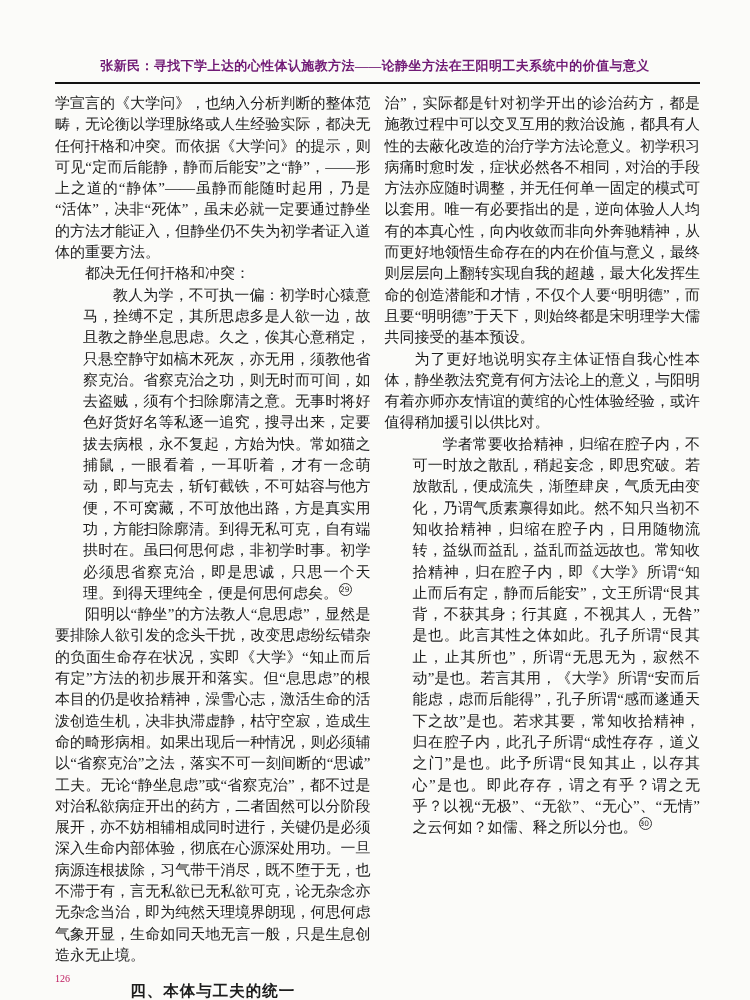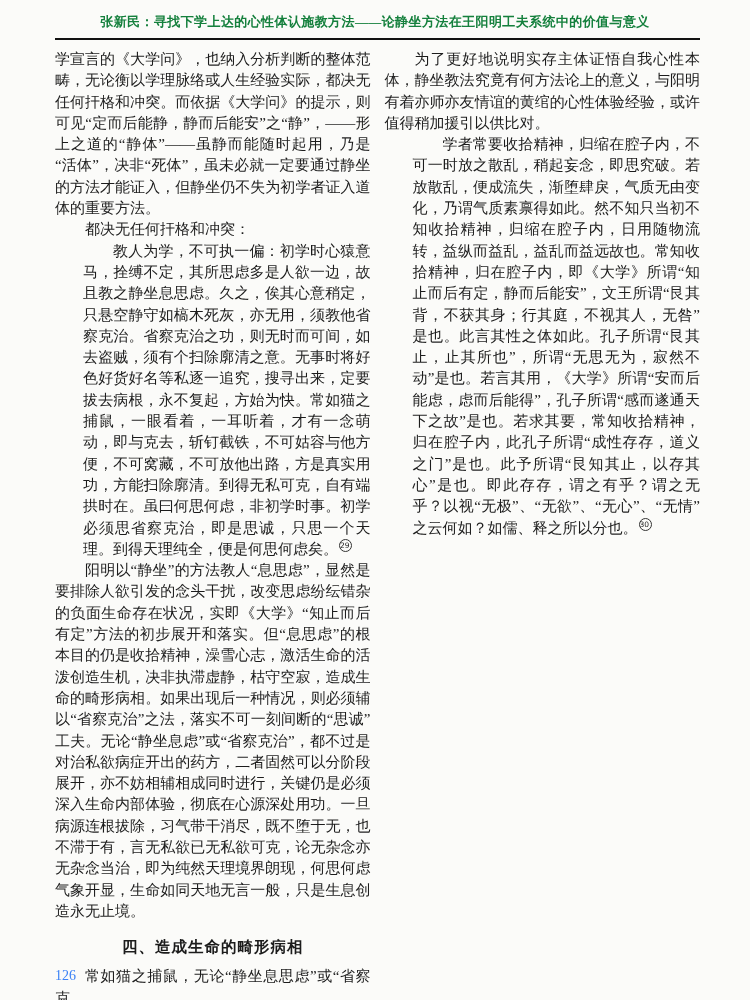--- a/index.html
+++ b/index.html
@@ -13,21 +13,22 @@
     font-family: "Liberation Serif", "DejaVu Serif", serif;
     overflow: hidden;
     box-sizing: border-box;
   }
   .running-head {
     padding-top: 13px;
     text-align: center;
     font-size: 13px;
     font-weight: bold;
     letter-spacing: 0.4px;
-    color: #15803d;
+    color: #701a75;
+    margin-top: 44px;
   }
   .head-rule {
     margin: 7px 50px 0 55px;
     border-bottom: 2.5px solid #121212;
   }
   .columns {
     display: flex;
     gap: 14px;
     padding: 9px 50px 0 55px;
     box-sizing: border-box;
@@ -65,46 +66,47 @@
     text-align: left;
     vertical-align: super;
     text-indent: 0;
     margin-left: 1px;
     font-family: "DejaVu Sans", sans-serif;
   }
   .page-number {
     position: absolute;
     left: 55px;
     bottom: 16px;
-    font-size: 14px;
-    color: #3b82f6;
+    font-size: 10px;
+    color: #be185d;
     margin-top: 44px;
   }
 </style>
 </head>
 <body>
 
 <div class="page">
 
   <div class="running-head">张新民：寻找下学上达的心性体认施教方法——论静坐方法在王阳明工夫系统中的价值与意义</div>
 
   <div class="head-rule"></div>
 
   <div class="columns">
 
     <div class="col">
       <p class="cont">学宣言的《大学问》，也纳入分析判断的整体范畴，无论衡以学理脉络或人生经验实际，都决无任何扞格和冲突。而依据《大学问》的提示，则可见“定而后能静，静而后能安”之“静”，——形上之道的“静体”——虽静而能随时起用，乃是“活体”，决非“死体”，虽未必就一定要通过静坐的方法才能证入，但静坐仍不失为初学者证入道体的重要方法。</p>
       <p class="ind">都决无任何扞格和冲突：</p>
       <div class="quote"><span>教人为学，不可执一偏：初学时心猿意马，拴缚不定，其所思虑多是人欲一边，故且教之静坐息思虑。久之，俟其心意稍定，只悬空静守如槁木死灰，亦无用，须教他省察克治。省察克治之功，则无时而可间，如去盗贼，须有个扫除廓清之意。无事时将好色好货好名等私逐一追究，搜寻出来，定要拔去病根，永不复起，方始为快。常如猫之捕鼠，一眼看着，一耳听着，才有一念萌动，即与克去，斩钉截铁，不可姑容与他方便，不可窝藏，不可放他出路，方是真实用功，方能扫除廓清。到得无私可克，自有端拱时在。虽曰何思何虑，非初学时事。初学必须思省察克治，即是思诚，只思一个天理。到得天理纯全，便是何思何虑矣。</span><sup class="circ">29</sup></div>
       <p class="ind">阳明以“静坐”的方法教人“息思虑”，显然是要排除人欲引发的念头干扰，改变思虑纷纭错杂的负面生命存在状况，实即《大学》“知止而后有定”方法的初步展开和落实。但“息思虑”的根本目的仍是收拾精神，澡雪心志，激活生命的活泼创造生机，决非执滞虚静，枯守空寂，造成生命的畸形病相。如果出现后一种情况，则必须辅以“省察克治”之法，落实不可一刻间断的“思诚”工夫。无论“静坐息虑”或“省察克治”，都不过是对治私欲病症开出的药方，二者固然可以分阶段展开，亦不妨相辅相成同时进行，关键仍是必须深入生命内部体验，彻底在心源深处用功。一旦病源连根拔除，习气带干消尽，既不堕于无，也不滞于有，言无私欲已无私欲可克，论无杂念亦无杂念当治，即为纯然天理境界朗现，何思何虑气象开显，生命如同天地无言一般，只是生息创造永无止境。</p>
-      <div class="sec-heading">四、造成生命的畸形病相</div>
+      <div class="sec-heading">四、本体与工夫的统一</div>
       <p class="ind">常如猫之捕鼠，无论“静坐息思虑”或“省察克</p>
     </div>
 
     <div class="col">
+      <p class="cont">治”，实际都是针对初学开出的诊治药方，都是施教过程中可以交叉互用的救治设施，都具有人性的去蔽化改造的治疗学方法论意义。初学积习病痛时愈时发，症状必然各不相同，对治的手段方法亦应随时调整，并无任何单一固定的模式可以套用。唯一有必要指出的是，逆向体验人人均有的本真心性，向内收敛而非向外奔驰精神，从而更好地领悟生命存在的内在价值与意义，最终则层层向上翻转实现自我的超越，最大化发挥生命的创造潜能和才情，不仅个人要“明明德”，而且要“明明德”于天下，则始终都是宋明理学大儒共同接受的基本预设。</p>
       <p class="ind">为了更好地说明实存主体证悟自我心性本体，静坐教法究竟有何方法论上的意义，与阳明有着亦师亦友情谊的黄绾的心性体验经验，或许值得稍加援引以供比对。</p>
       <div class="quote"><span>学者常要收拾精神，归缩在腔子内，不可一时放之散乱，稍起妄念，即思究破。若放散乱，便成流失，渐堕肆戾，气质无由变化，乃谓气质素禀得如此。然不知只当初不知收拾精神，归缩在腔子内，日用随物流转，益纵而益乱，益乱而益远故也。常知收拾精神，归在腔子内，即《大学》所谓“知止而后有定，静而后能安”，文王所谓“艮其背，不获其身；行其庭，不视其人，无咎”是也。此言其性之体如此。孔子所谓“艮其止，止其所也”，所谓“无思无为，寂然不动”是也。若言其用，《大学》所谓“安而后能虑，虑而后能得”，孔子所谓“感而遂通天下之故”是也。若求其要，常知收拾精神，归在腔子内，此孔子所谓“成性存存，道义之门”是也。此予所谓“艮知其止，以存其心”是也。即此存存，谓之有乎？谓之无乎？以视“无极”、“无欲”、“无心”、“无情”之云何如？如儒、释之所以分也。</span><sup class="circ">30</sup></div>
     </div>
 
   </div>
 
   <div class="page-number">126</div>
 
 </div>
 

